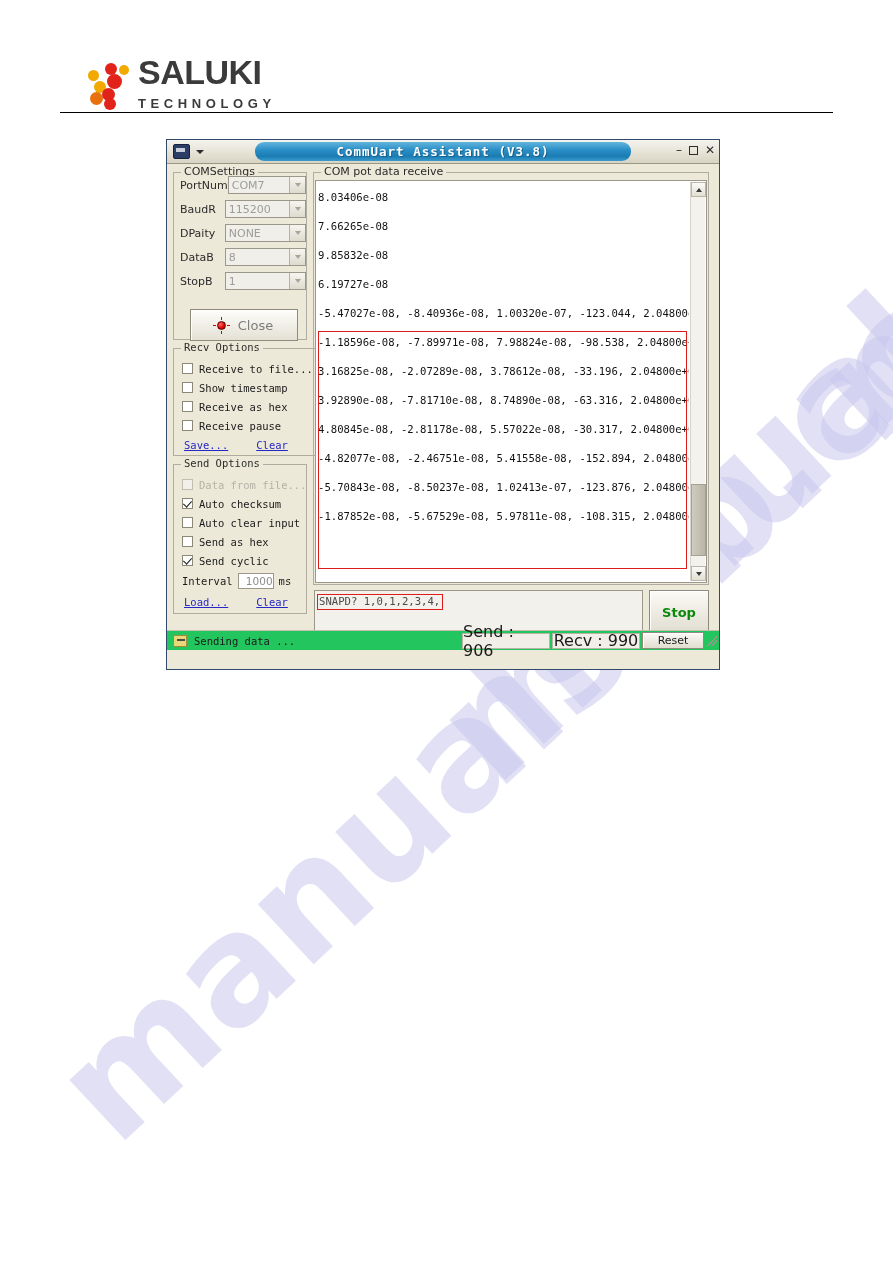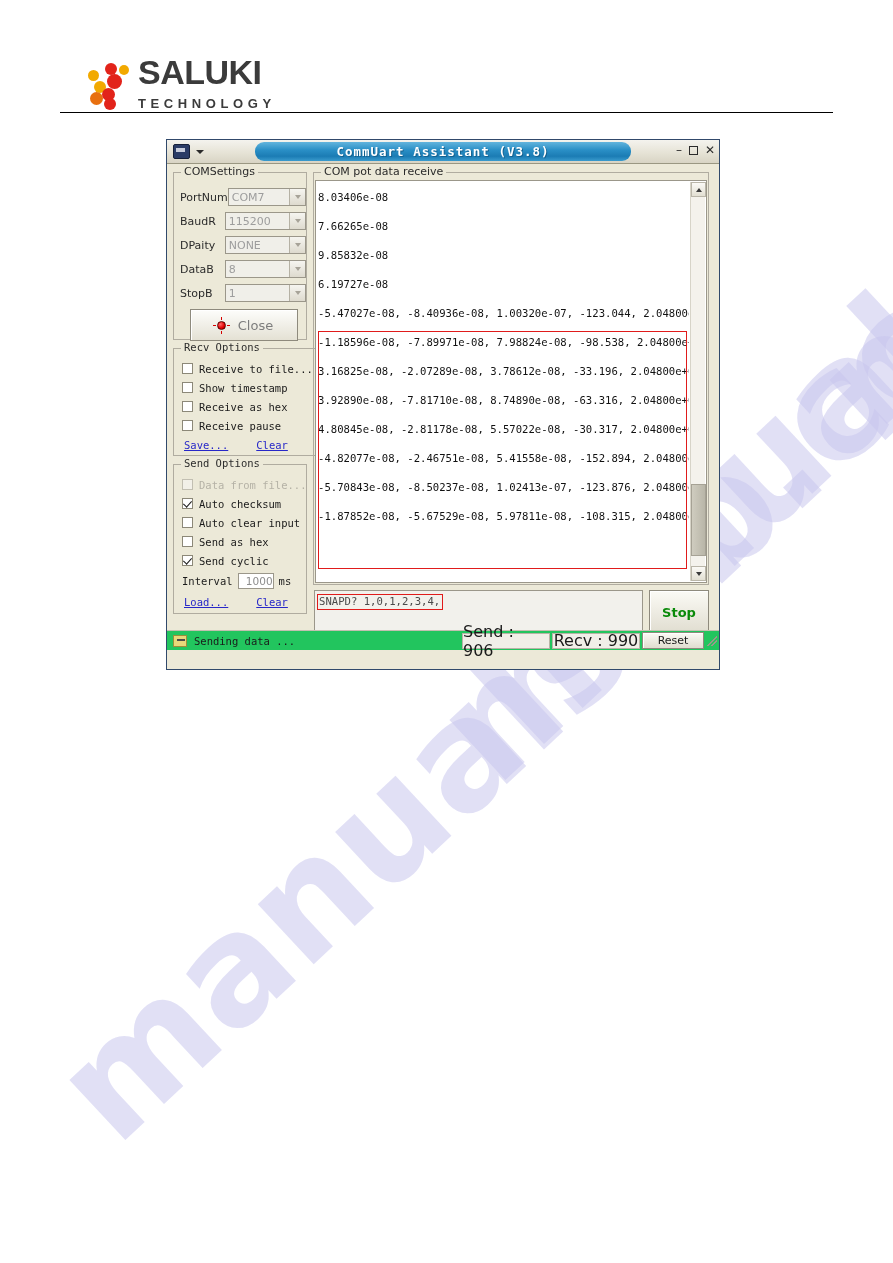--- a/index.html
+++ b/index.html
@@ -618,21 +618,21 @@
       <span class="tb-btn sq"></span>
       <span class="tb-btn">✕</span>
     </div>
   </div>
 
   <div class="app-body">
 
     <div class="groupbox" id="com-settings">
       <span class="gb-legend">COMSettings</span>
 
-      <div style="margin-top:12px;">
+      <div style="">
         <div class="field-row">
           <span class="field-label">PortNum</span>
           <div class="combo">
             <span class="cval">COM7</span>
             <span class="cbtn"></span>
           </div>
         </div>
         <div class="field-row">
           <span class="field-label">BaudR</span>
           <div class="combo">

